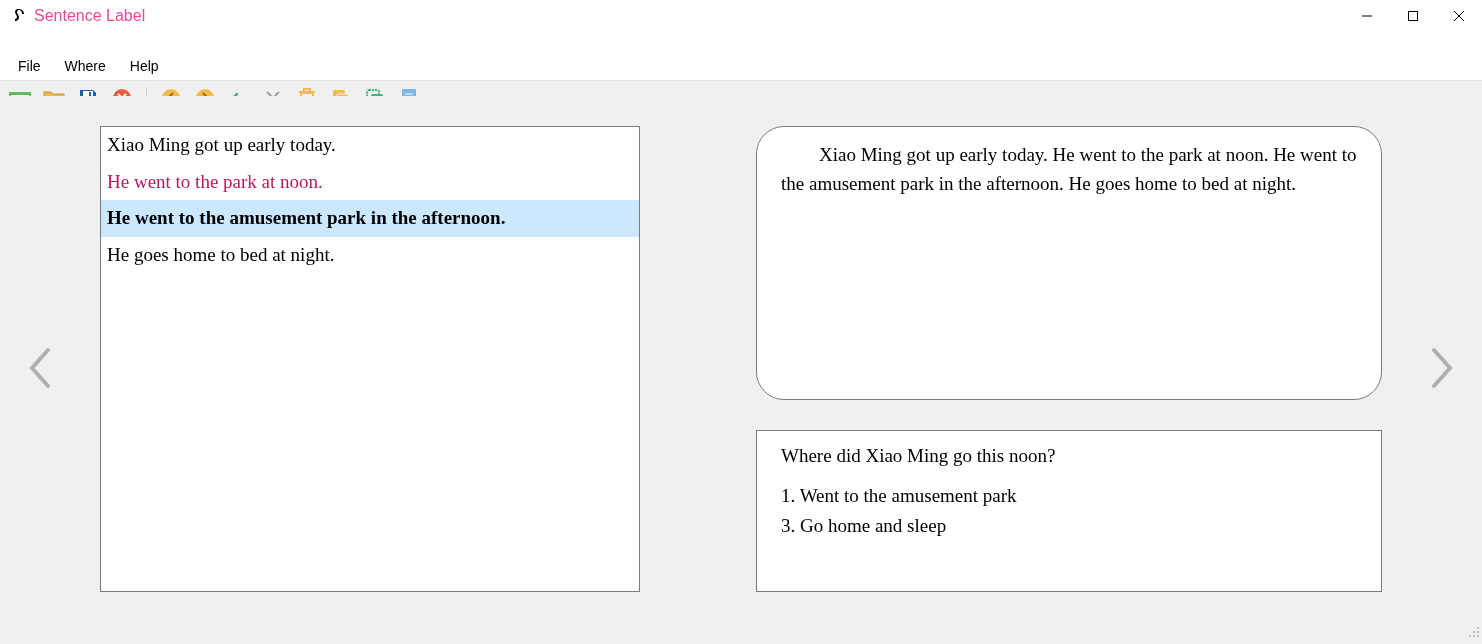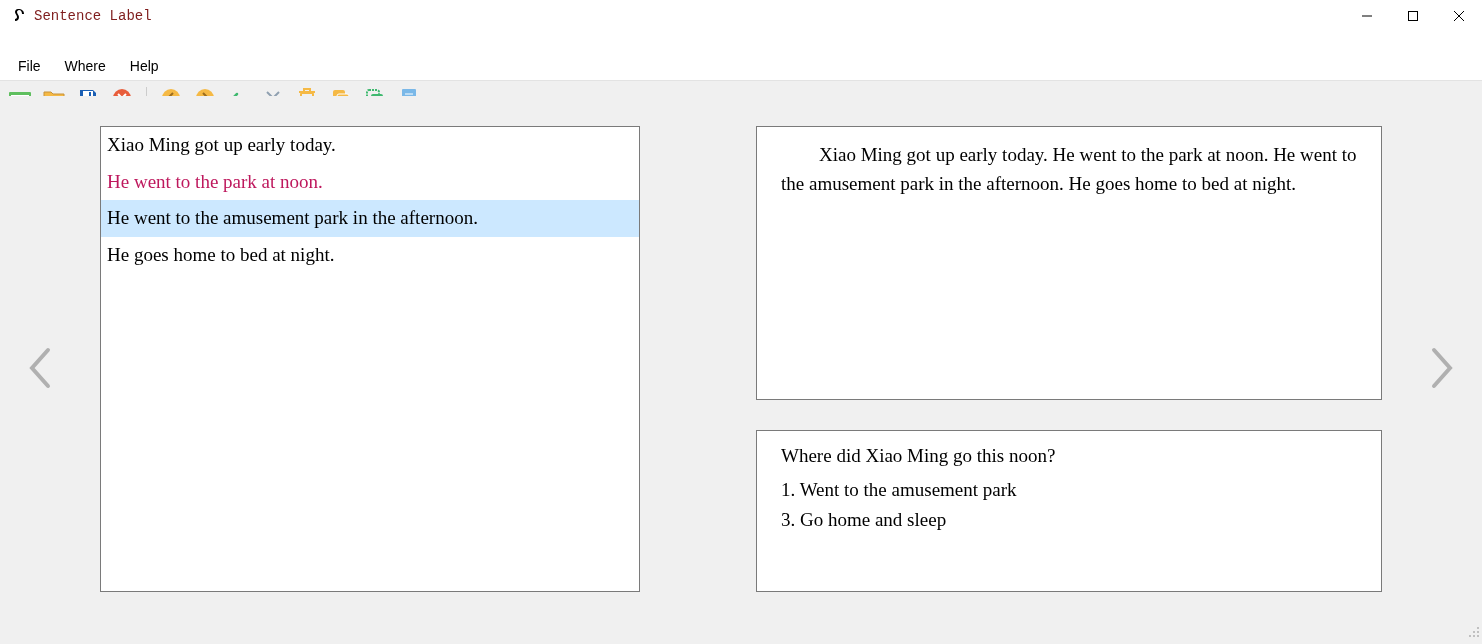--- a/index.html
+++ b/index.html
@@ -1,48 +1,48 @@
 <!DOCTYPE html>
 <html><head>
 <meta charset="utf-8">
 <style>
 * { margin: 0; padding: 0; box-sizing: border-box; }
 body { font-family: "Segoe UI", Arial, sans-serif; background: #fff; width: 1482px; height: 644px; overflow: hidden; position: relative; user-select: none; }
 
 .titlebar { height: 32px; display: flex; align-items: center; padding-left: 10px; background: #fff; }
 .titlebar .app-icon { width: 16px; height: 16px; margin-right: 8px; }
-.titlebar .title { font-size: 14px; color: #7f1d1d; font-family: Liberation Mono, monospace; }
+.titlebar .title { font-size: 16px; color: #ec4899; }
 .winctrls { margin-left: auto; display: flex; }
 .winctrls div { width: 46px; height: 32px; display: flex; align-items: center; justify-content: center; }
 .winctrls svg { width: 12px; height: 12px; }
 
 .menubar { height: 28px; display: flex; align-items: center; padding-left: 8px; gap: 4px; background: #fff; margin-top: 20px; }
 .menubar span { font-size: 14px; color: #000; padding: 2px 10px; }
 
 .toolbar { height: 36px; background: #f0f0f0; border-top: 1px solid #e3e3e3; border-bottom: 1px solid #e3e3e3; display: flex; align-items: center; padding-left: 6px; gap: 6px; }
 .toolbar .sep { width: 1px; height: 22px; background: #ccc; margin: 0 4px; }
 .toolbar .btn { width: 28px; height: 28px; display: flex; align-items: center; justify-content: center; }
 
 .workspace { position: absolute; top: 96px; left: 0; right: 0; bottom: 0; background: #f0f0f0; }
 
 .arrow-left { position: absolute; left: 26px; top: 50%; transform: translateY(-50%); cursor: pointer; }
 .arrow-right { position: absolute; right: 26px; top: 50%; transform: translateY(-50%); cursor: pointer; }
 
 .panel { position: absolute; background: #fff; border: 1px solid #7a7a7a; font-family: Georgia, "Times New Roman", serif; font-size: 19px; color: #000; }
 .panel-left { left: 100px; top: 30px; width: 540px; height: 466px; }
-.panel-top-right { left: 756px; top: 30px; width: 626px; height: 274px; padding: 14px 24px; line-height: 1.5; }
+.panel-top-right { left: 756px; top: 30px; width: 626px; height: 274px; padding: 14px 24px; line-height: 1.5; border-radius: 28px; }
 .panel-bottom-right { left: 756px; top: 334px; width: 626px; height: 162px; padding: 14px 24px; }
 
 .sent-row { padding: 6px 6px; line-height: 1.3; cursor: pointer; }
 .sent-row.red { color: #be185d; }
-.sent-row.sel { background: #cce8ff; }
+.sent-row.sel { background: #cce8ff; font-weight: bold; }
 
 .para { text-indent: 2em; }
 
-.question { margin-bottom: 12px; }
+.question { margin-bottom: 18px; }
 .answer { margin: 8px 0; }
 .answer.correct { color: #d90000; text-decoration: underline; }
 
 .grip { position: absolute; right: 2px; bottom: 2px; }
 </style>
 </head>
 <body>
 
 <div class="titlebar">
   <span class="app-icon">

